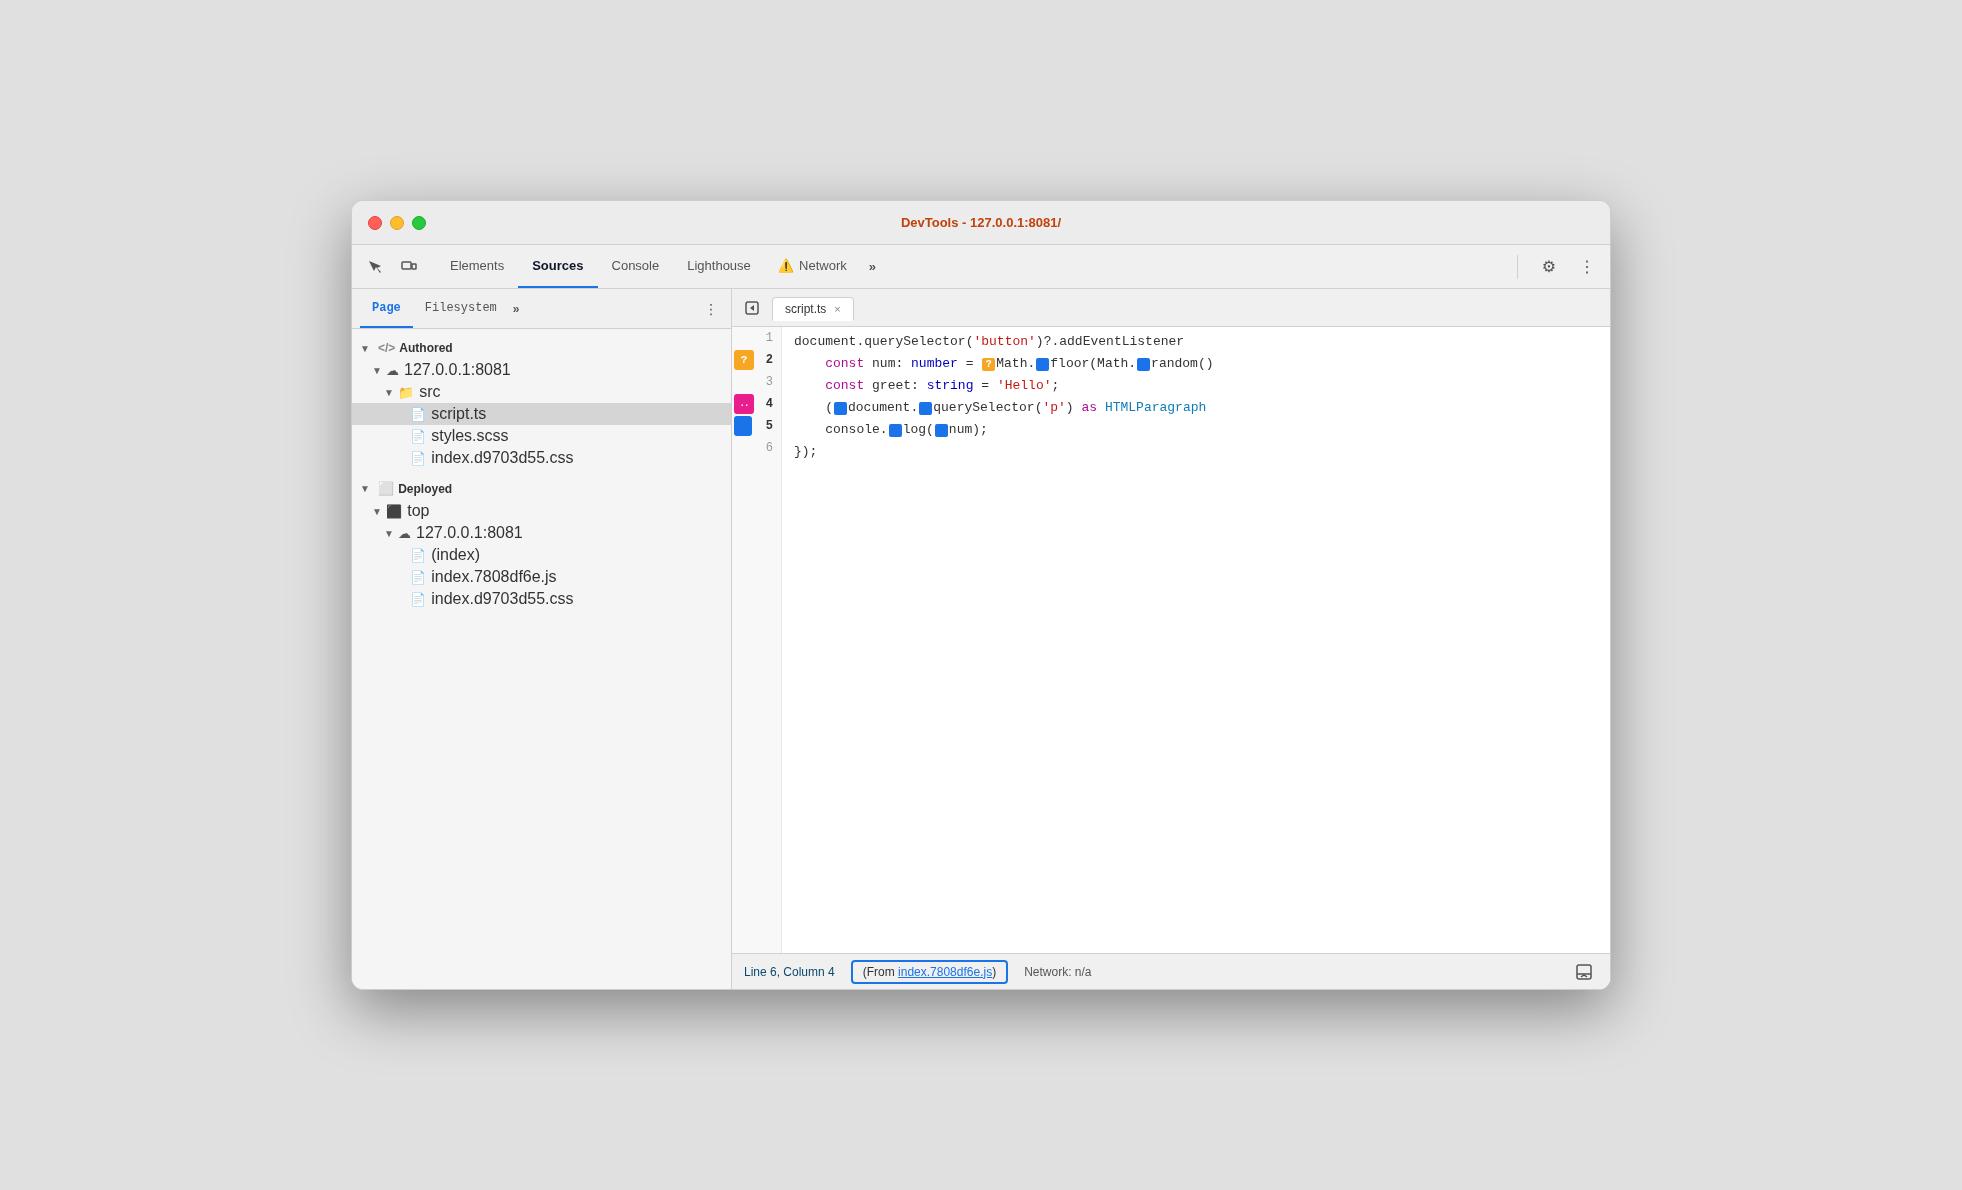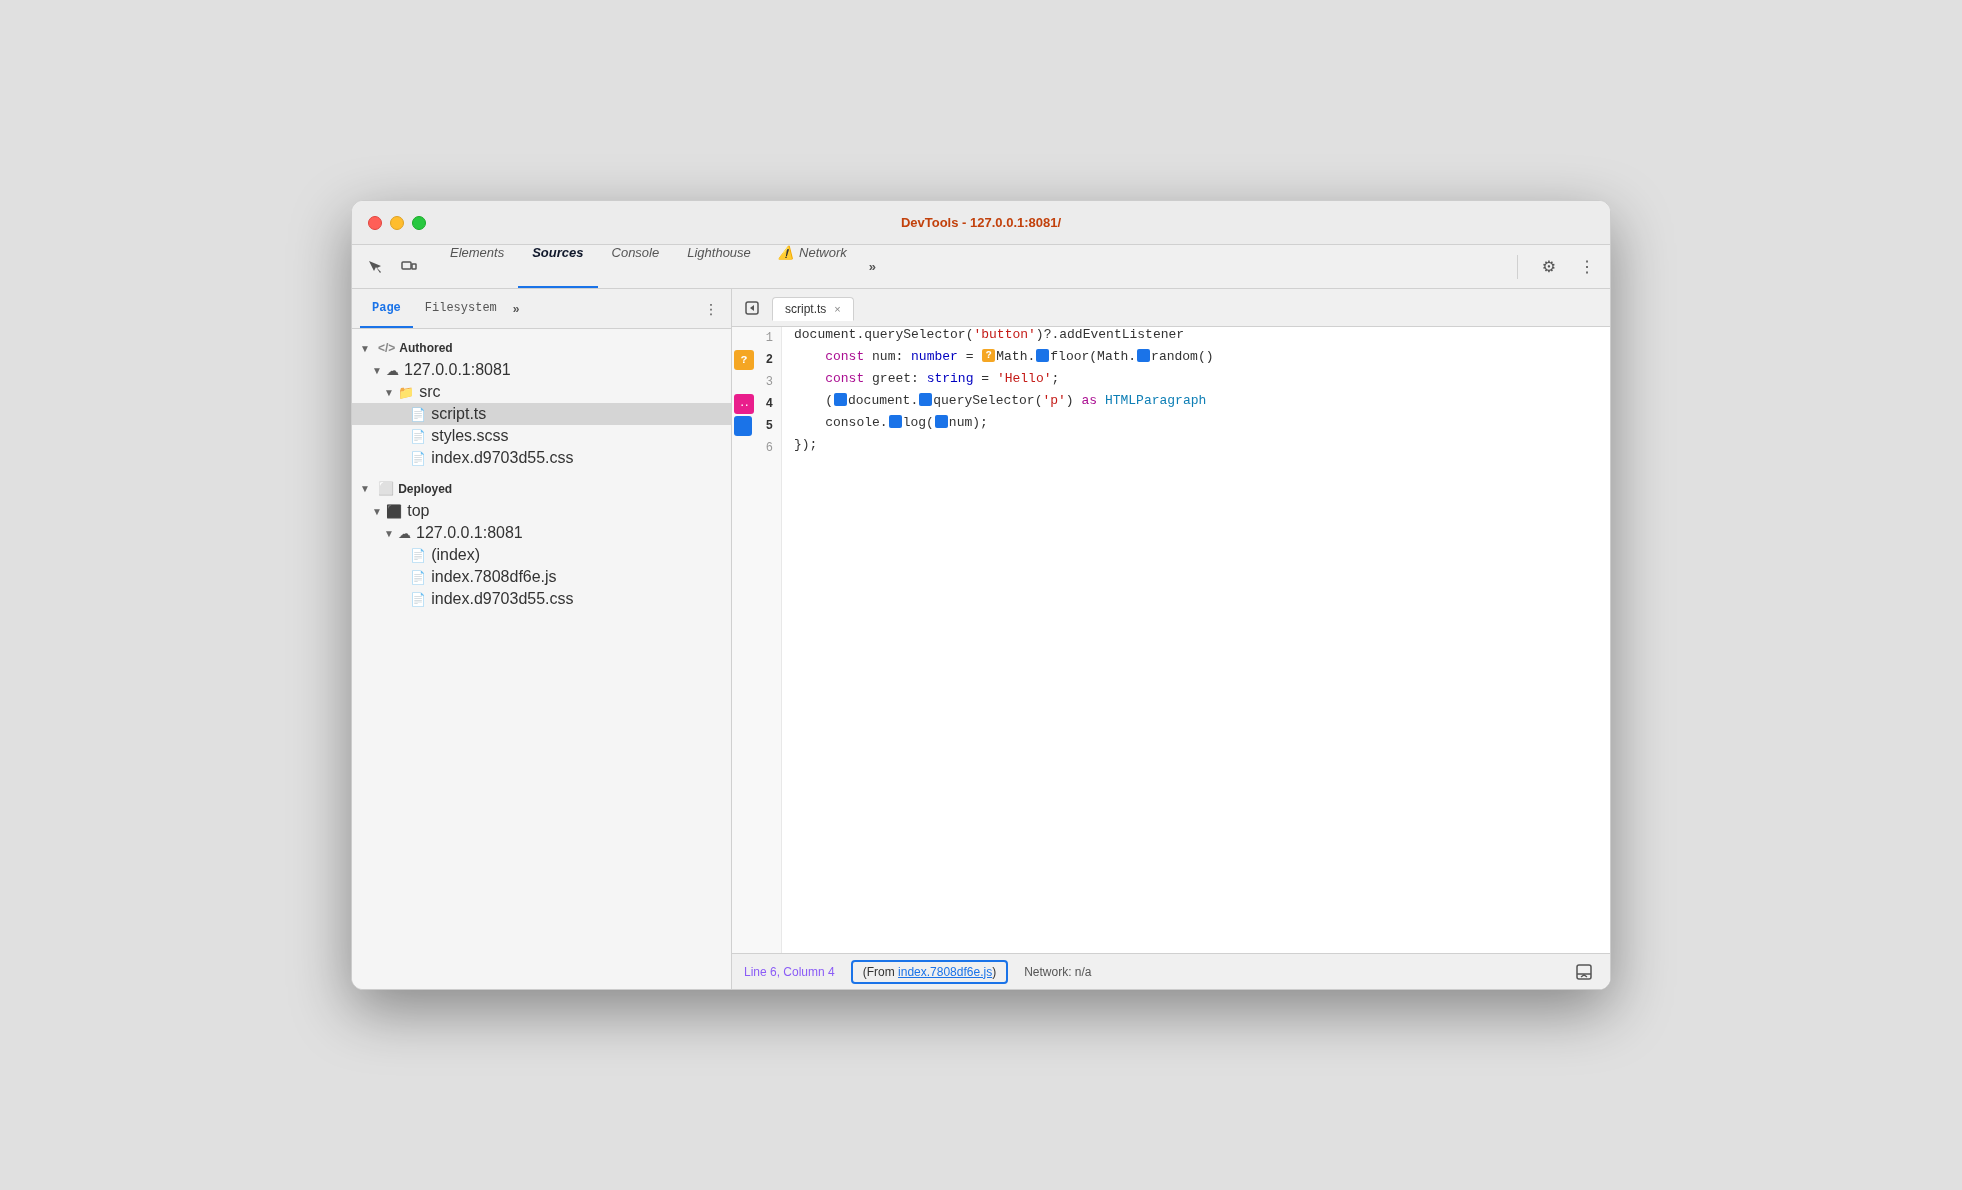--- a/index.html
+++ b/index.html
@@ -73,27 +73,26 @@
     }
     .toolbar-tabs {
       display: flex;
       align-items: stretch;
       height: 100%;
       gap: 0;
     }
     .toolbar-tab {
       padding: 0 14px;
       display: flex;
-      align-items: flex-start;
+      align-items: center;
       font-size: 13px;
       color: #555;
       cursor: pointer;
       border-bottom: 2px solid transparent;
       height: 100%;
-      font-style: italic;
     }
     .toolbar-tab.active {
       color: #0f172a;
       border-bottom: 2px solid #1a73e8;
       font-weight: 600;
     }
     .toolbar-warning {
       color: #f5a623;
       margin-right: 4px;
       font-size: 13px;
@@ -304,21 +303,21 @@
     .badge-pink { background: #e91e8c; }
     .badge-blue { background: #1a73e8; }
     .code-content {
       flex: 1;
       overflow-x: hidden;
       padding: 0;
     }
     .code-line {
       height: 22px;
       display: flex;
-      align-items: flex-start;
+      align-items: flex-end;
       padding: 0 12px;
       white-space: nowrap;
       font-size: 13px;
     }
     .c-default { color: #333; }
     .c-string { color: #c41a16; }
     .c-keyword { color: #aa0d91; }
     .c-type { color: #0000c0; }
     .c-html-type { color: #0d7eb5; }
     .inline-icon {
@@ -341,21 +340,21 @@
       background: #f0f0f0;
       display: flex;
       align-items: center;
       height: 36px;
       padding: 0 12px;
       font-size: 12px;
       color: #555;
       gap: 0;
     }
     .status-position {
-      color: #8b5cf6;
+      color: #0c4a6e;
       margin-right: 16px;
     }
     .status-source {
       border: 2px solid #1a73e8;
       border-radius: 4px;
       padding: 3px 10px;
       color: #333;
       font-size: 12px;
     }
     .status-source a {

